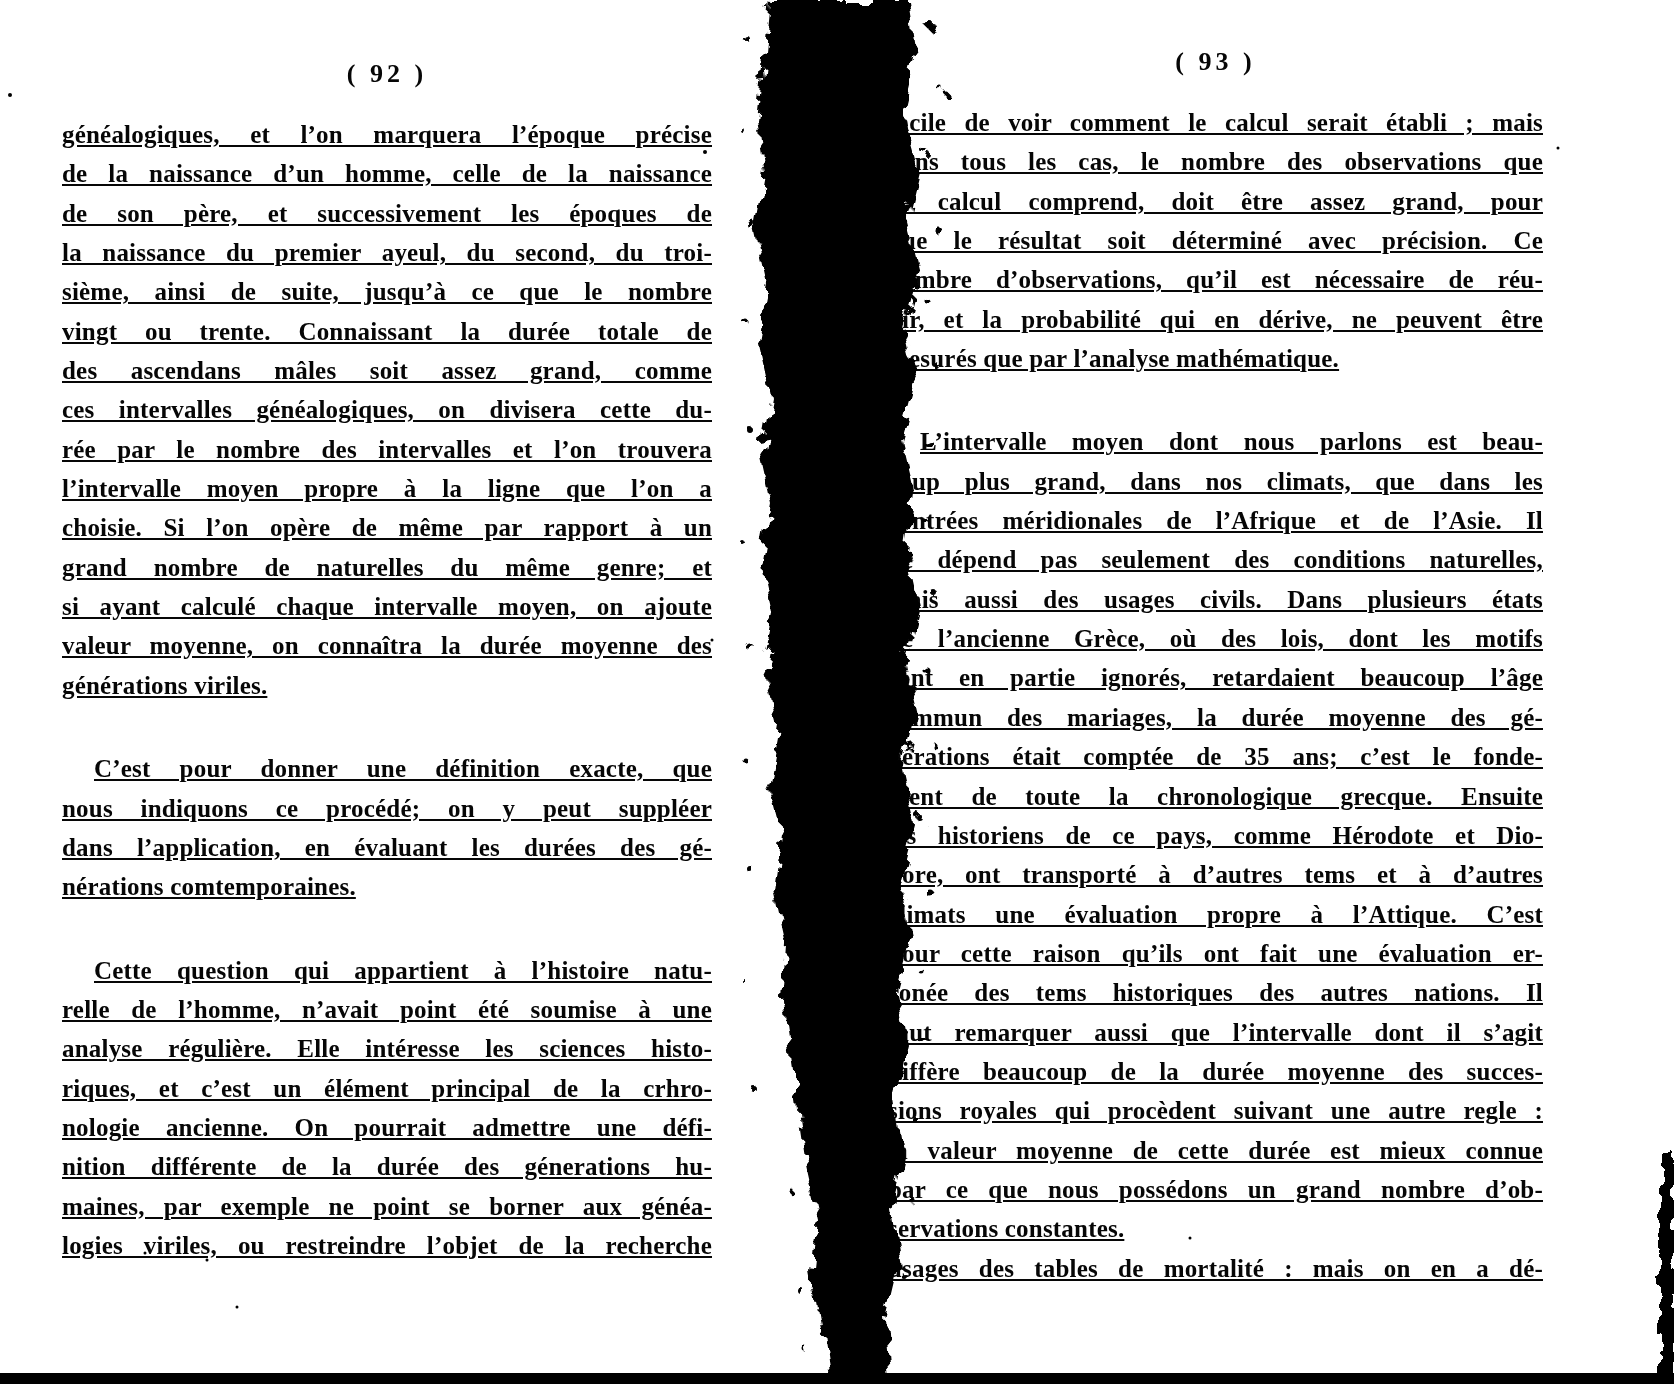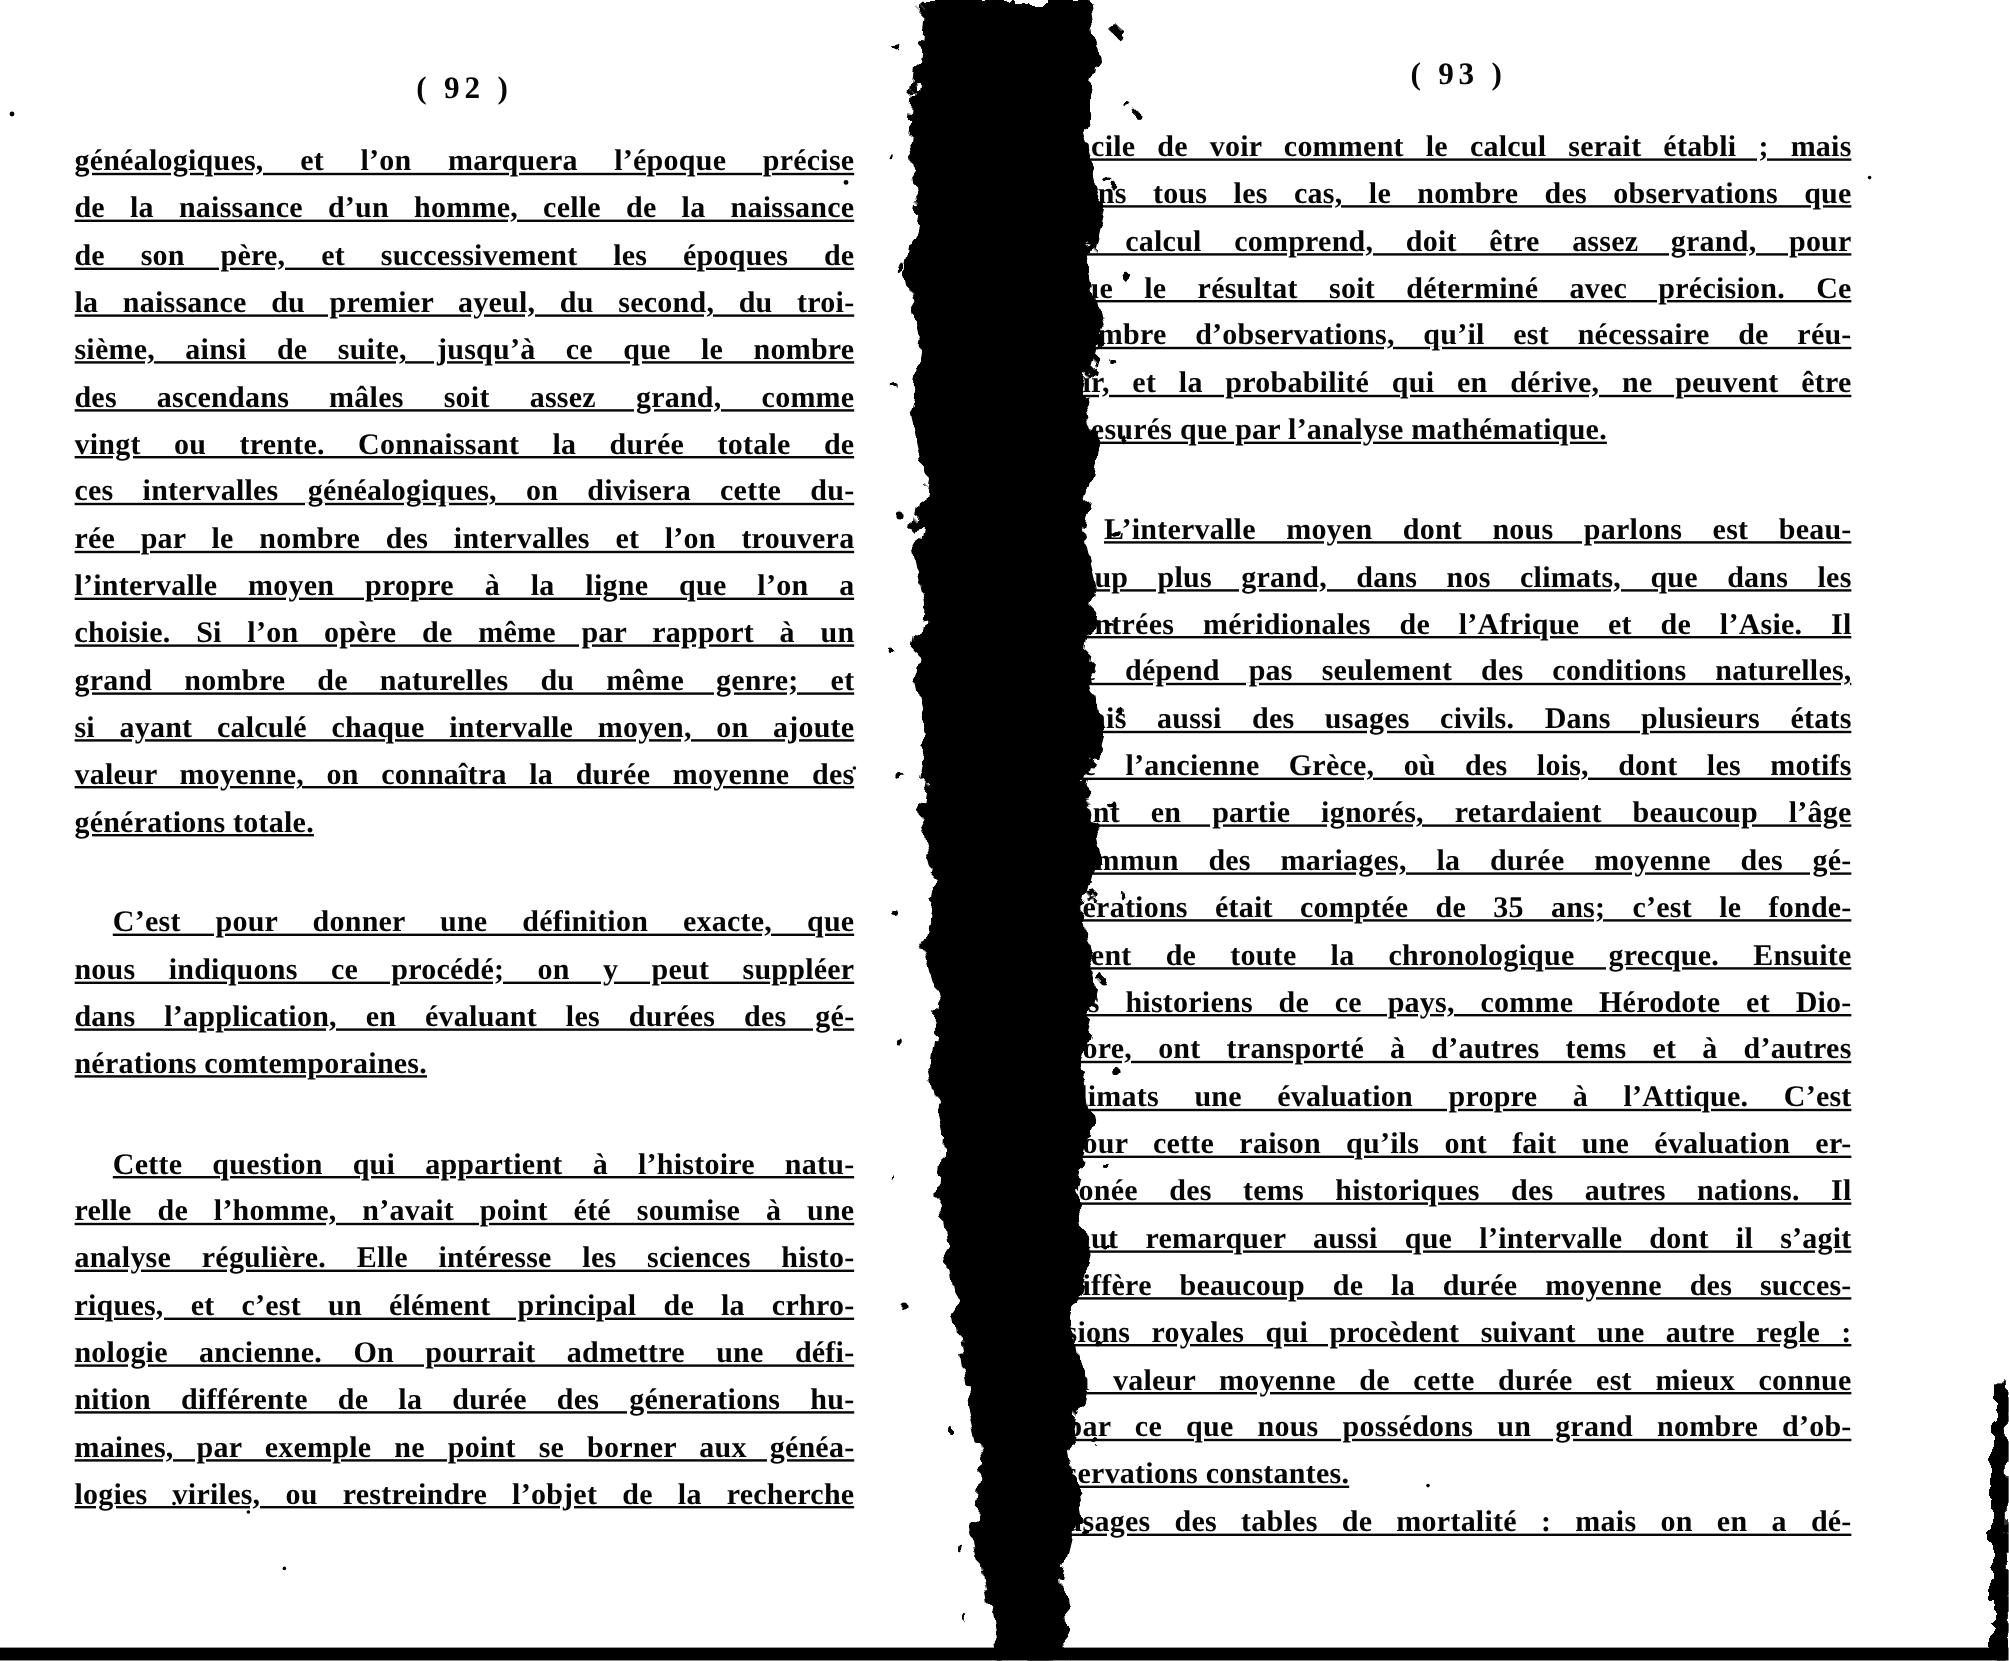--- a/index.html
+++ b/index.html
@@ -34,30 +34,30 @@
 <div class="scan">
 
   <div class="column" id="left-col">
     <div class="page-header">( 92 )</div>
     <div class="lines">
         <div class="line">généalogiques, et l’on marquera l’époque précise</div>
         <div class="line">de la naissance d’un homme, celle de la naissance</div>
         <div class="line">de son père, et successivement les époques de</div>
         <div class="line">la naissance du premier ayeul, du second, du troi-</div>
         <div class="line">sième, ainsi de suite, jusqu’à ce que le nombre</div>
+        <div class="line">vingt ou trente. Connaissant la durée totale de</div>
         <div class="line">des ascendans mâles soit assez grand, comme</div>
-        <div class="line">vingt ou trente. Connaissant la durée totale de</div>
         <div class="line">ces intervalles généalogiques, on divisera cette du-</div>
         <div class="line">rée par le nombre des intervalles et l’on trouvera</div>
         <div class="line">l’intervalle moyen propre à la ligne que l’on a</div>
         <div class="line">choisie. Si l’on opère de même par rapport à un</div>
         <div class="line">grand nombre de naturelles du même genre; et</div>
         <div class="line">si ayant calculé chaque intervalle moyen, on ajoute</div>
         <div class="line">valeur moyenne, on connaîtra la durée moyenne des</div>
-        <div class="line noj">générations totale.</div>
+        <div class="line noj">générations viriles.</div>
         <div class="line indent">C’est pour donner une définition exacte, que</div>
         <div class="line">nous indiquons ce procédé; on y peut suppléer</div>
         <div class="line">dans l’application, en évaluant les durées des gé-</div>
         <div class="line noj">nérations comtemporaines.</div>
         <div class="line indent">Cette question qui appartient à l’histoire natu-</div>
         <div class="line">relle de l’homme, n’avait point été soumise à une</div>
         <div class="line">analyse régulière. Elle intéresse les sciences histo-</div>
         <div class="line">riques, et c’est un élément principal de la crhro-</div>
         <div class="line">nologie ancienne. On pourrait admettre une défi-</div>
         <div class="line">nition différente de la durée des génerations hu-</div>

